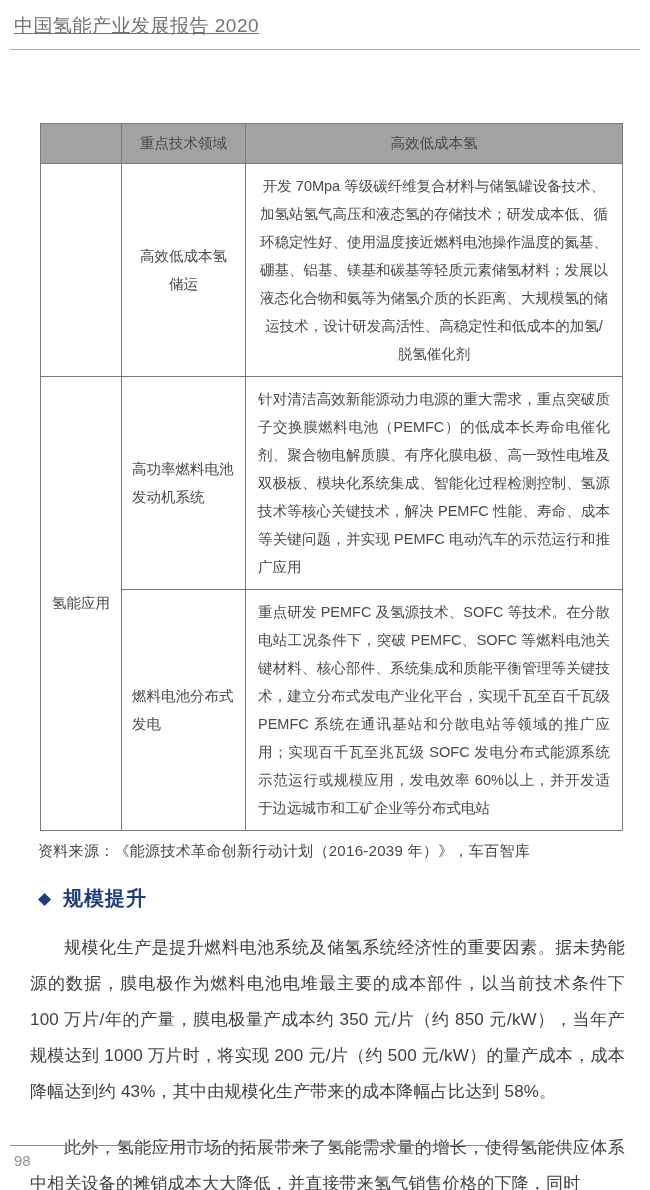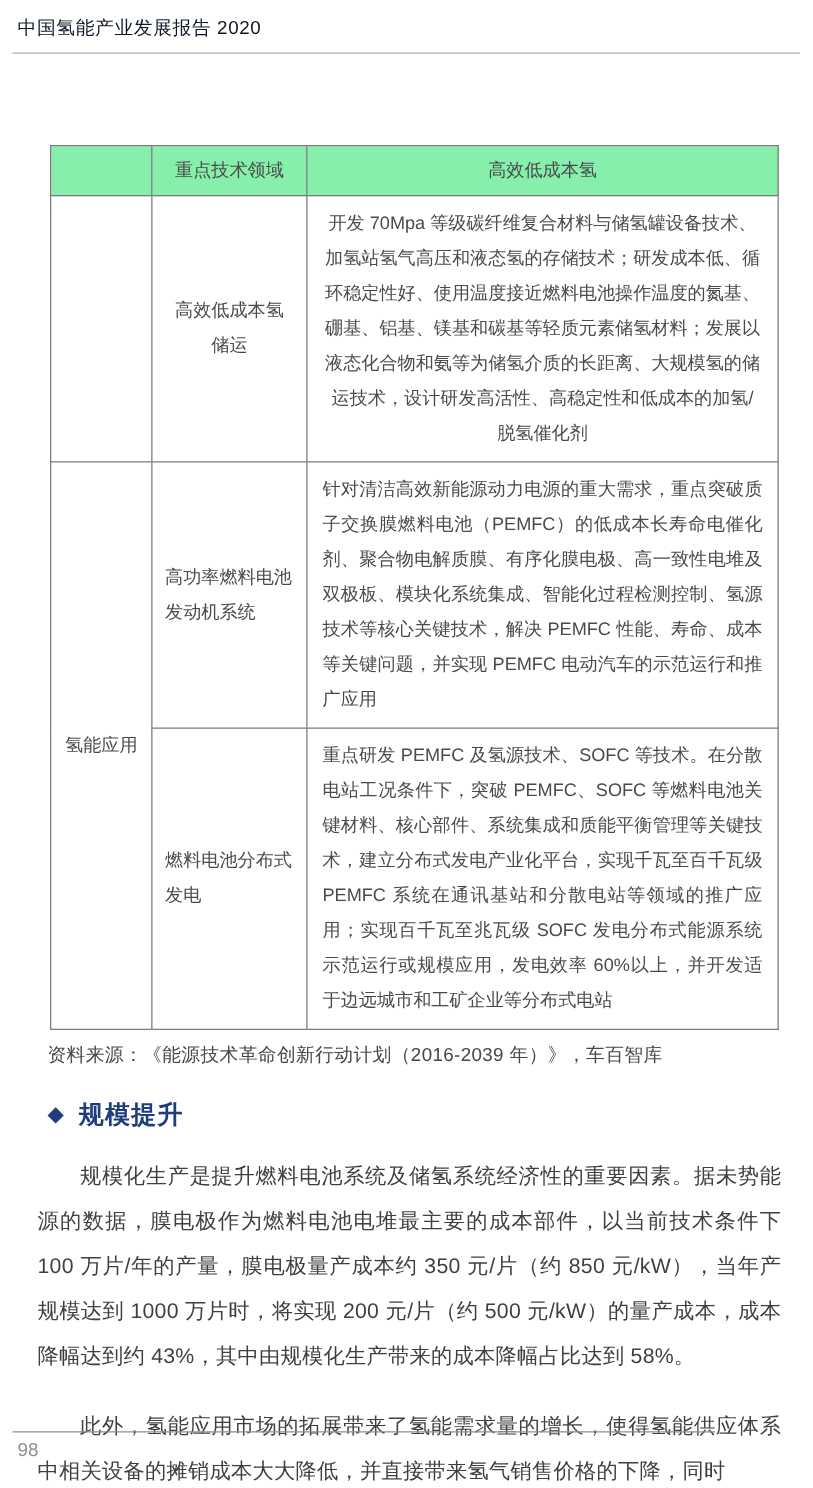--- a/index.html
+++ b/index.html
@@ -7,37 +7,37 @@
   body {
     position: relative;
     background: #ffffff;
     font-family: "Liberation Sans", "DejaVu Sans", sans-serif;
     color: #3f3f3f;
     overflow: hidden;
   }
 
   
   .page-header { padding: 13px 14px 0 14px; }
-  .page-header .title { font-size: 15px; color: #0f172a; letter-spacing: 0.5px; }
+  .page-header .title { font-size: 19px; color: #737373; letter-spacing: 0.5px; text-decoration: underline; }
   .header-rule { margin: 10px 10px 0 10px; border-top: 1px solid #b0b0b0; height: 0; }
 
   
   .report-table {
     margin: 73px 0 0 40px;
     width: 582px;
     border-collapse: collapse;
     table-layout: fixed;
   }
   .report-table th, .report-table td {
     border: 1px solid #7a7a7a;
     font-weight: normal;
     color: #4a4a4a;
   }
   .report-table th {
-    background: #86efac;
+    background: #a3a3a3;
     height: 40px;
     font-size: 14.5px;
     text-align: center;
     vertical-align: middle;
   }
   .col-category { width: 81px; }
   .col-field    { width: 124px; }
   .col-action   { width: 377px; }
 
   .cell-category {

